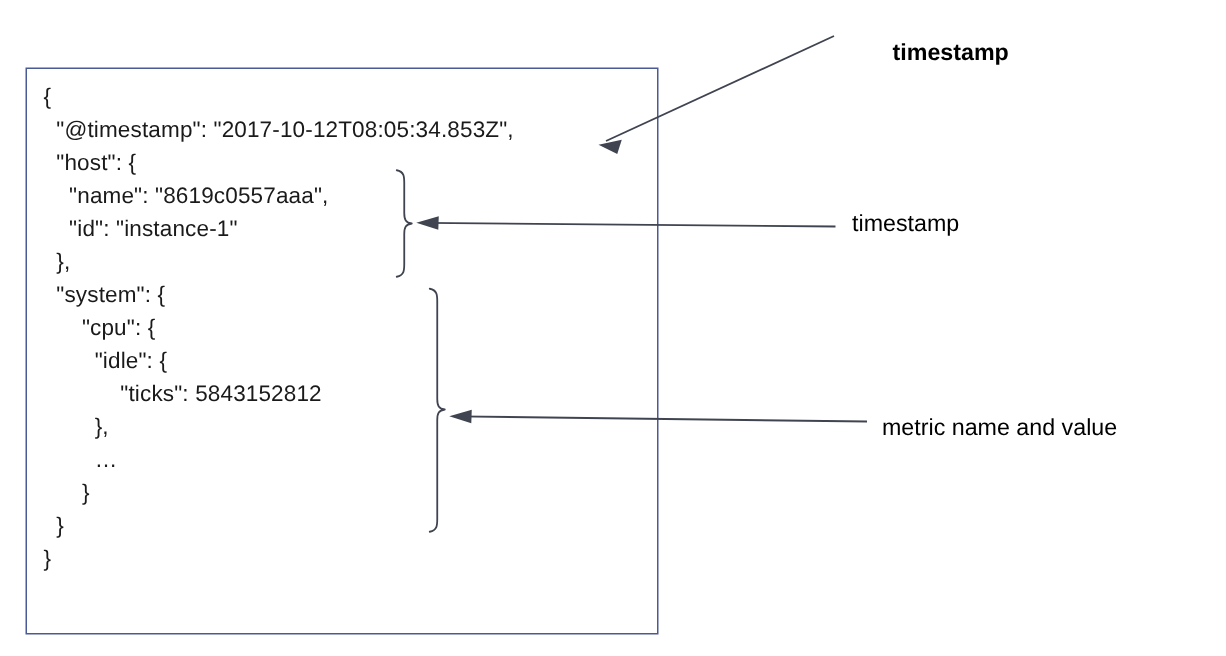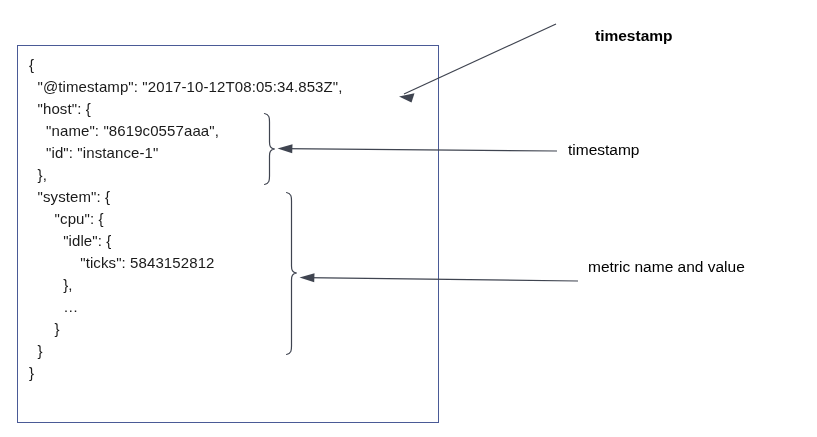--- a/index.html
+++ b/index.html
@@ -54,21 +54,21 @@
   .annot-label {
     position: absolute;
     font-family: "Liberation Sans", sans-serif;
     font-size: 15.5px;
     line-height: 18px;
     color: #000000;
     white-space: nowrap;
   }
   #label-timestamp { left: 595px; top: 27px; font-weight: bold; }
   #label-dimensions { left: 568px; top: 141px; }
-  #label-metric    { left: 588px; top: 258px; }
+  #label-metric    { left: 588px; top: 277px; }
 
   
   #overlay {
     position: absolute;
     left: 0;
     top: 0;
     width: 817px;
     height: 437px;
     pointer-events: none;
   }

